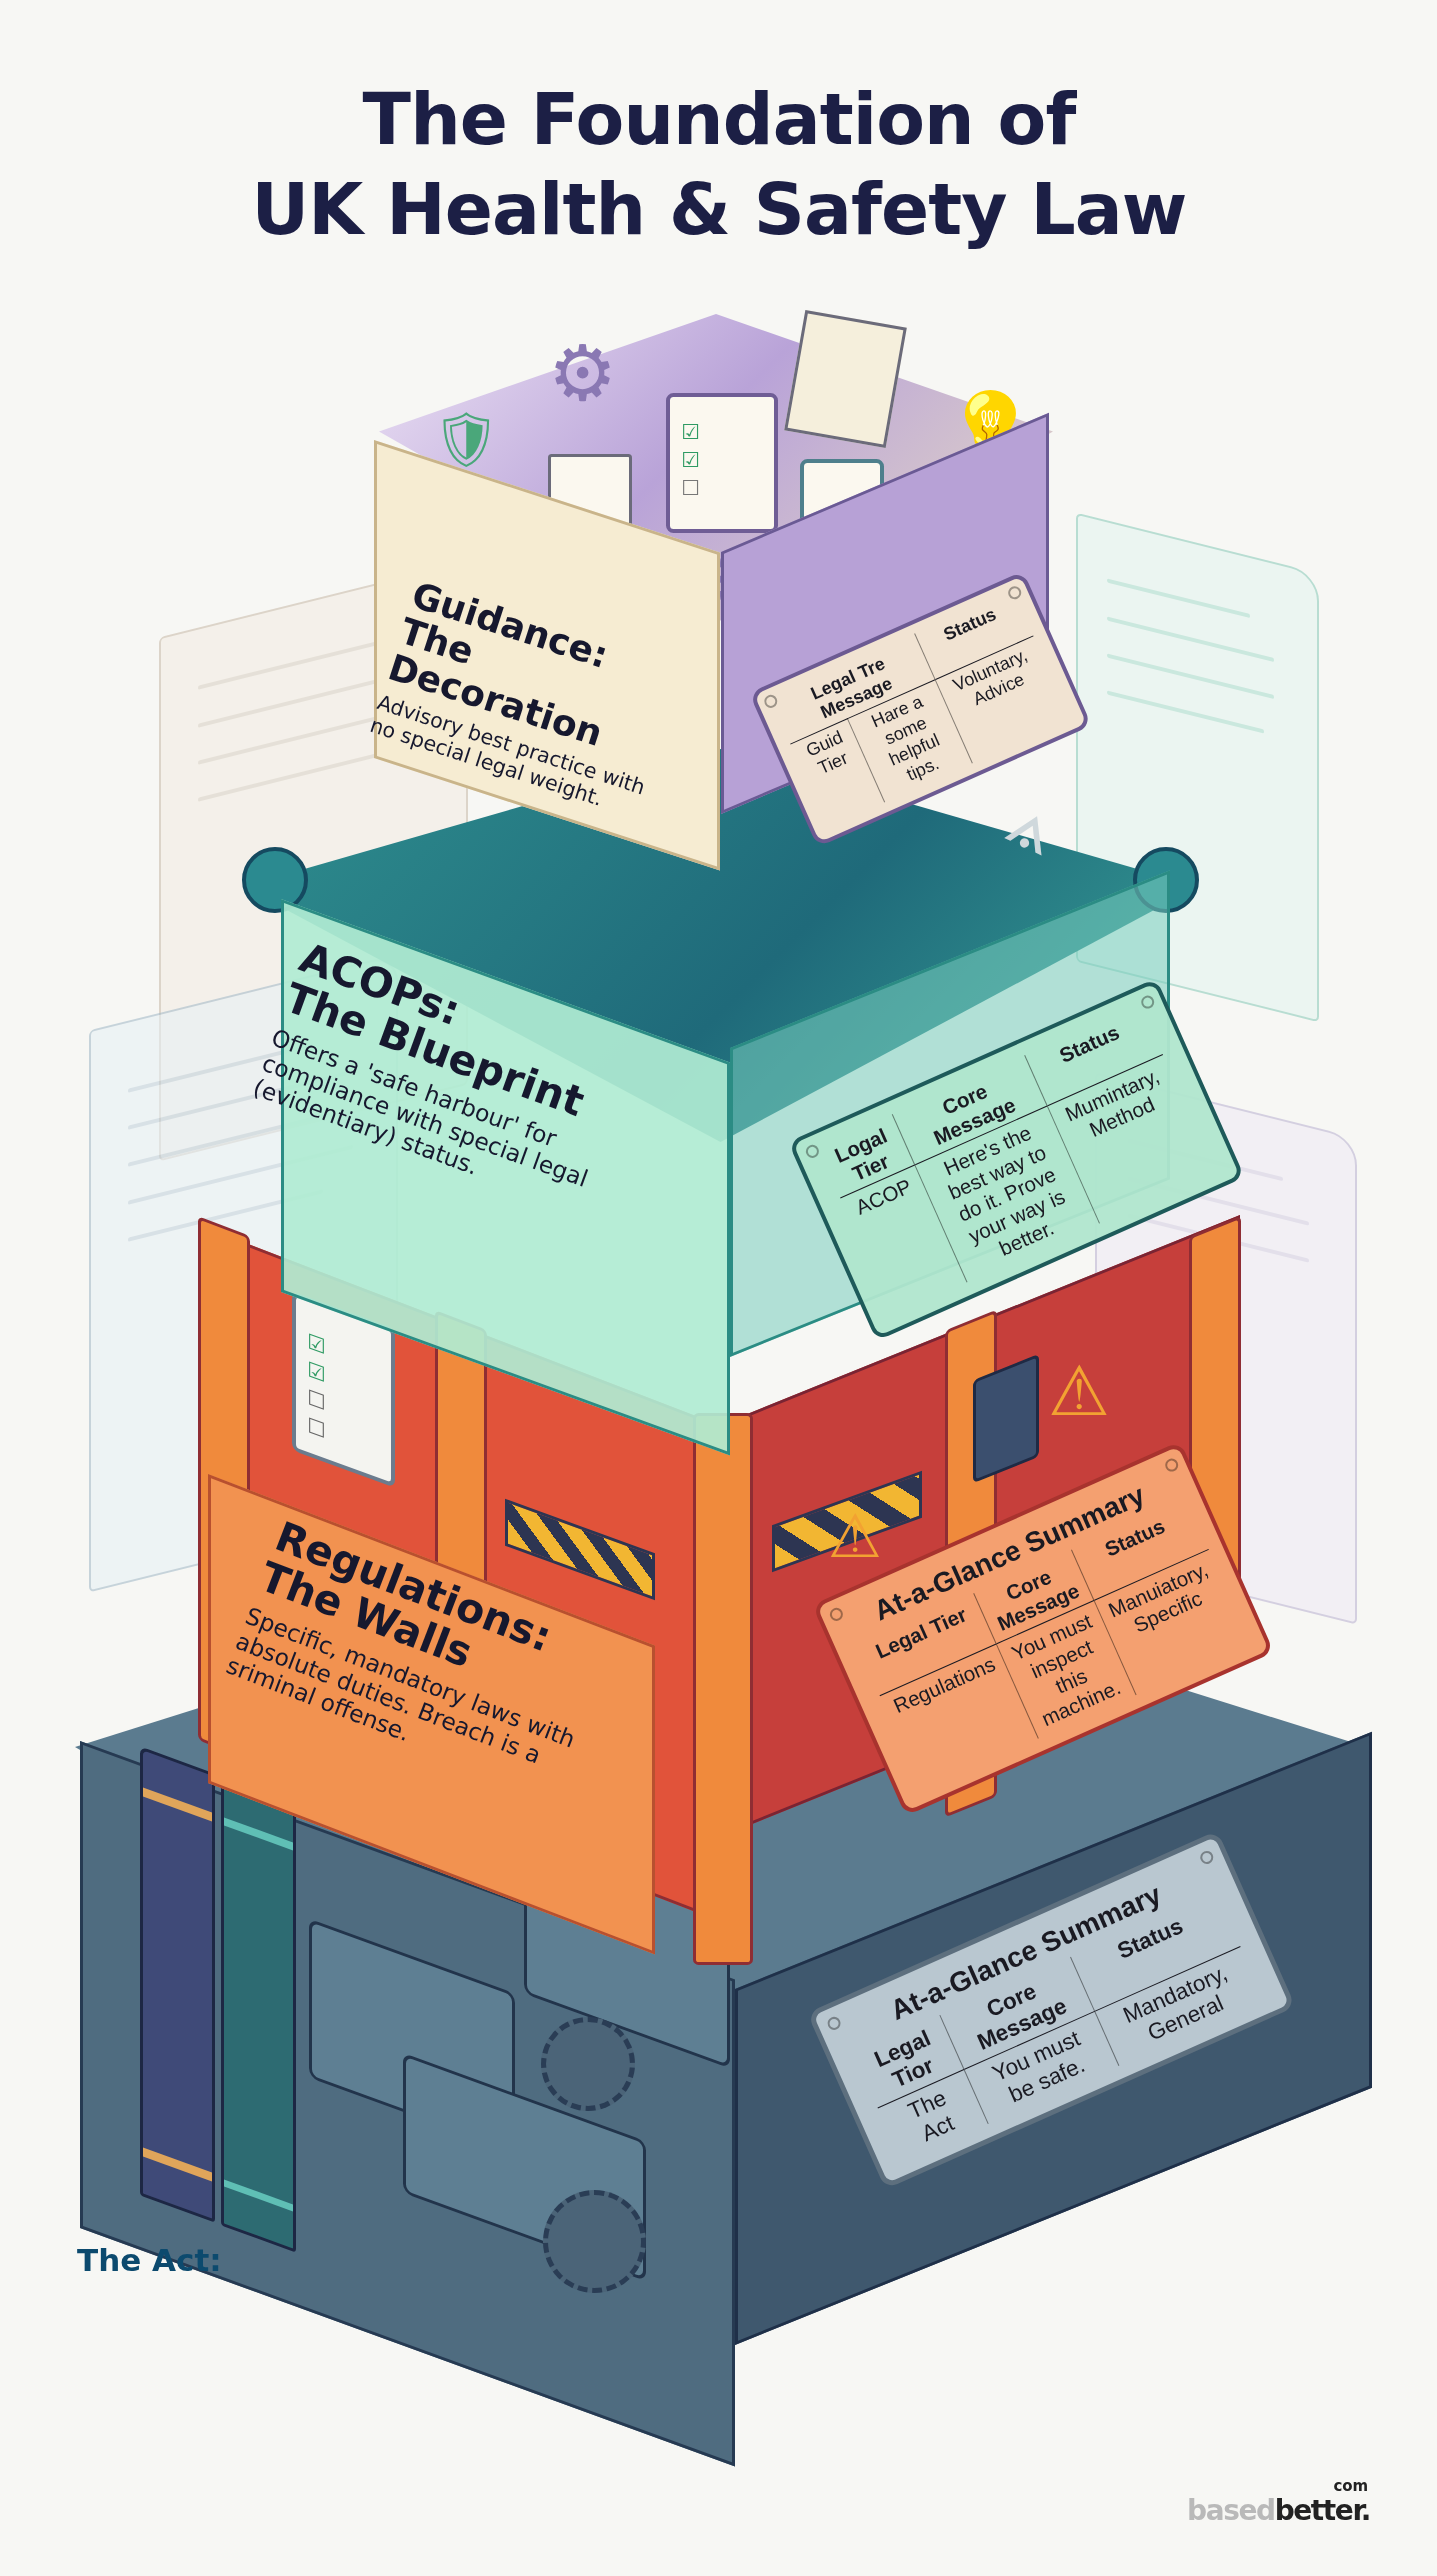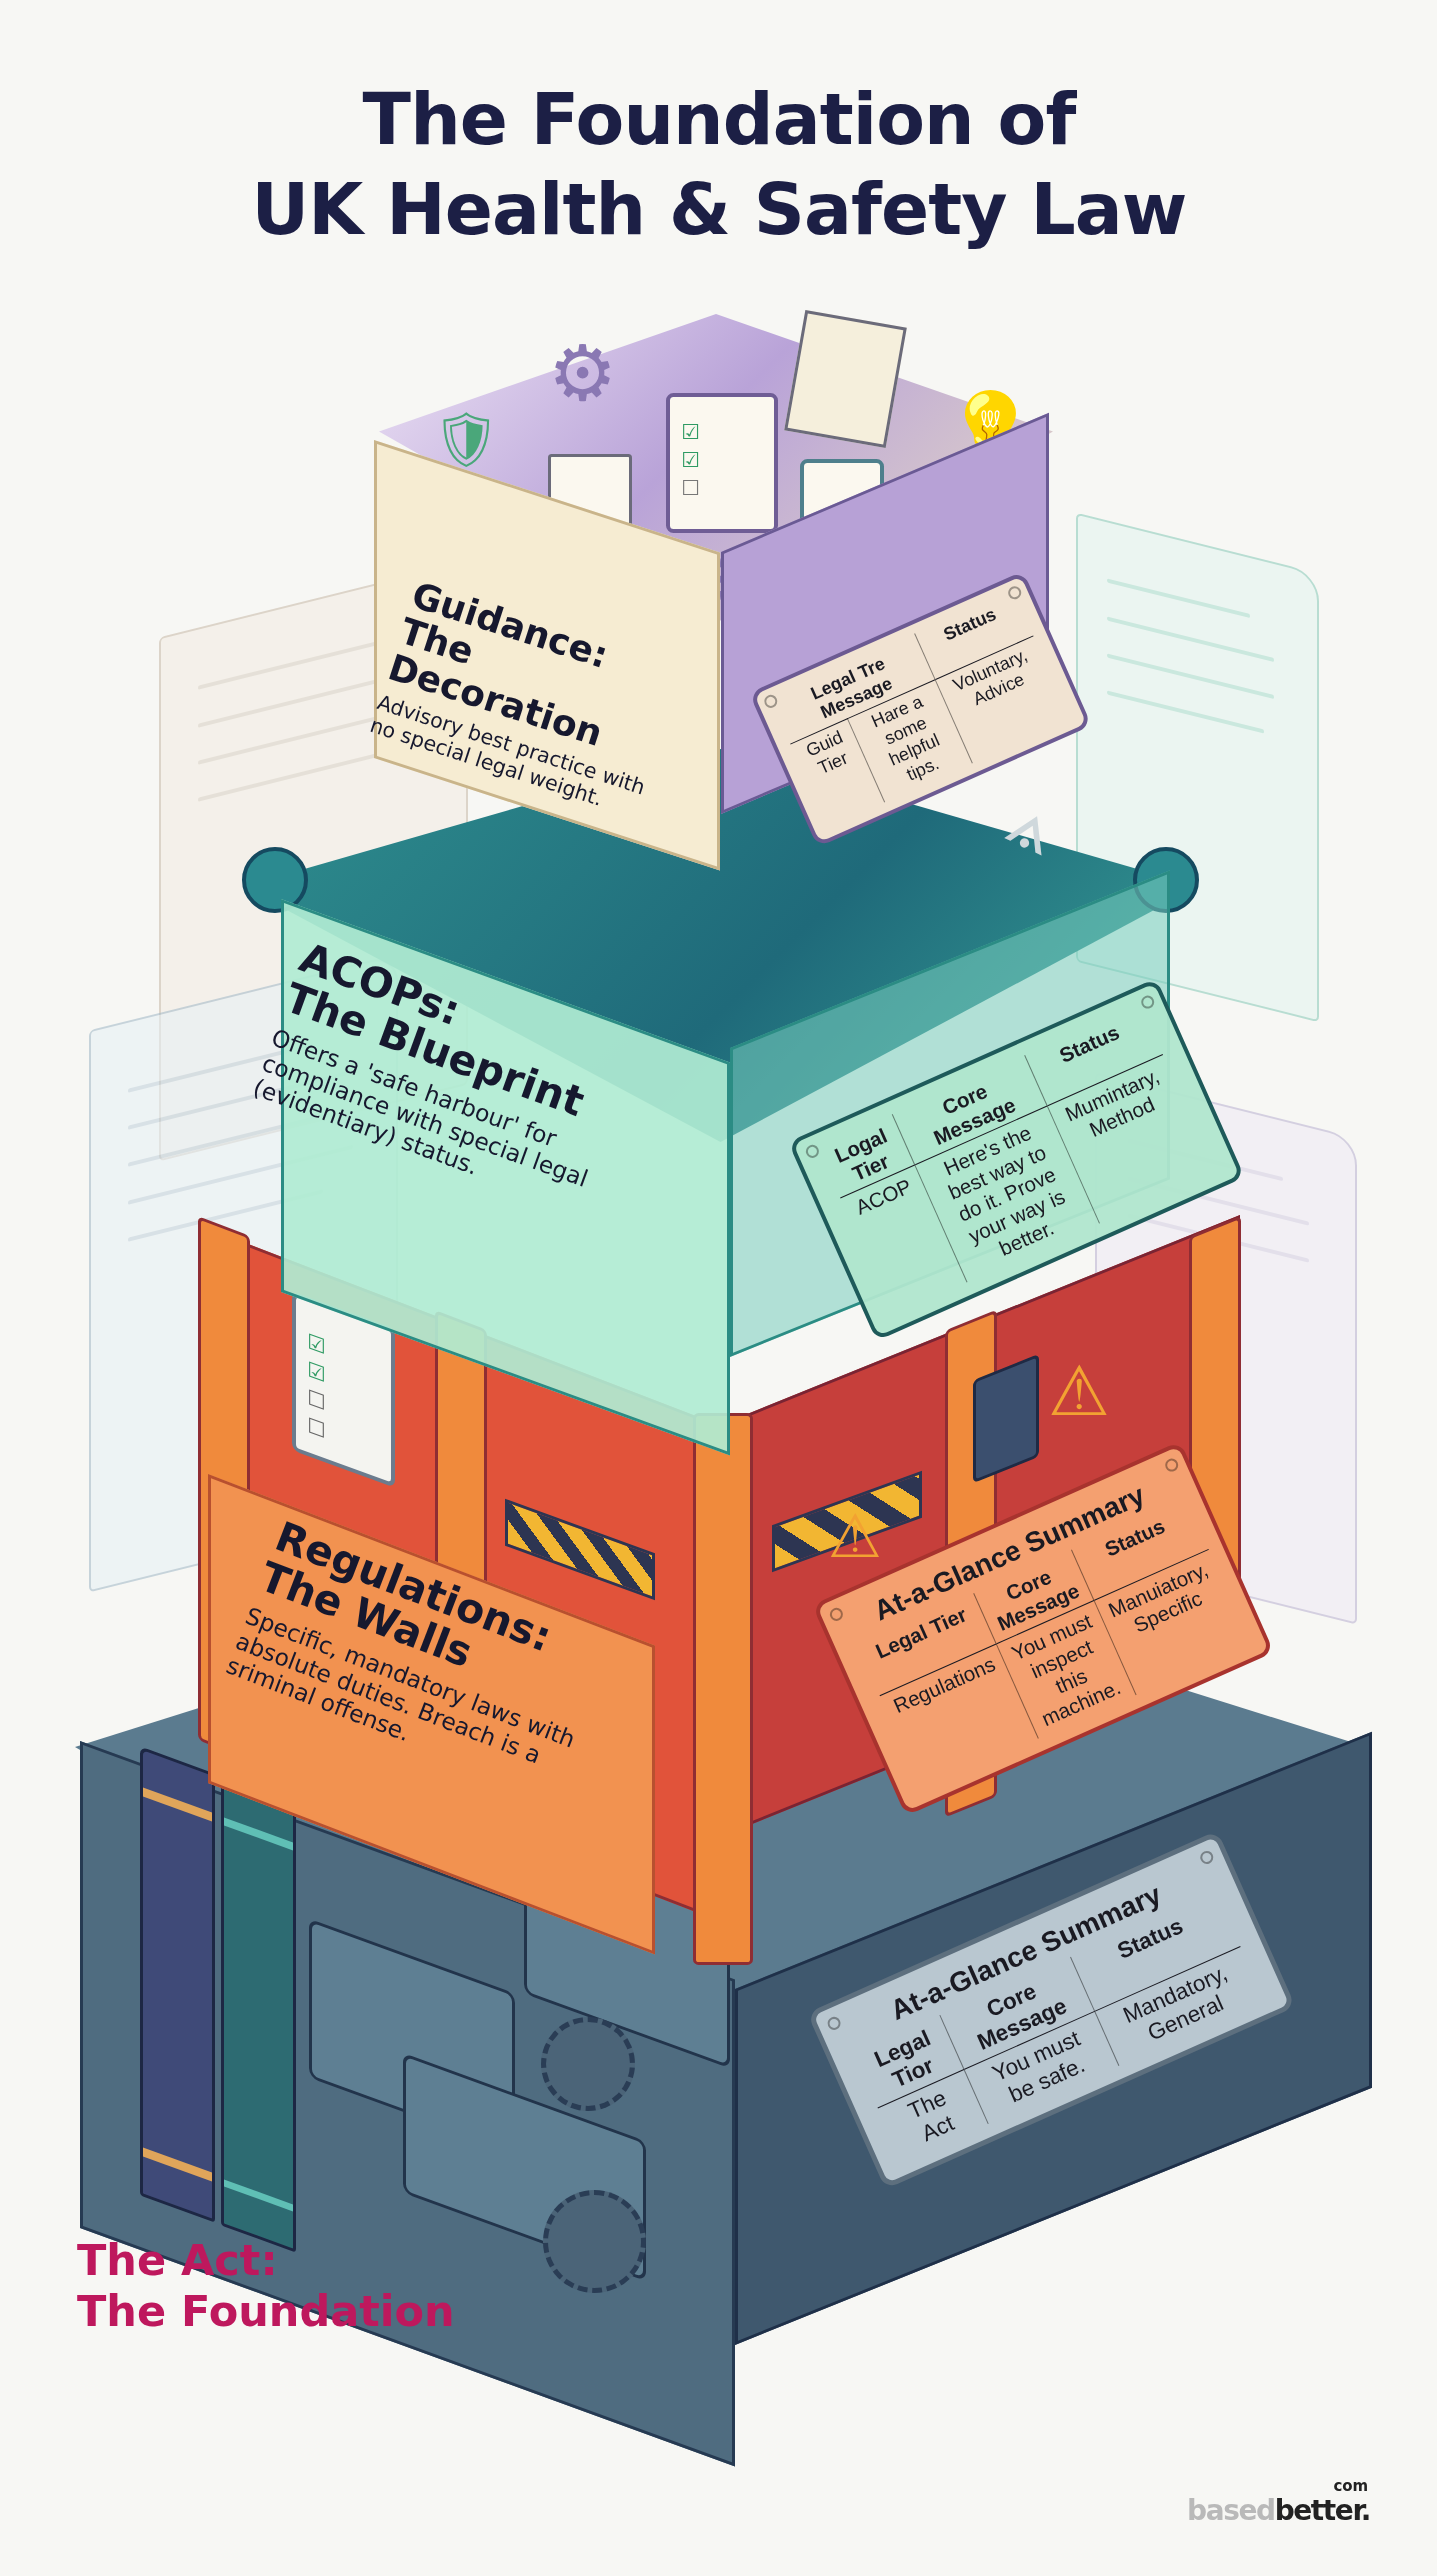--- a/index.html
+++ b/index.html
@@ -86,21 +86,21 @@
   }
   .plaque .ptitle { font-weight: bold; text-align: center; font-size: 28px; margin-bottom: 5.6px; }
   .plaque table { border-collapse: collapse; width: 100%; }
   .plaque th, .plaque td { padding: 3.7px 9.4px; text-align: center; vertical-align: top; }
   .plaque th { font-weight: bold; border-bottom: 1.9px solid currentColor; }
   .plaque td + td, .plaque th + th { border-left: 1.9px solid rgba(0,0,0,.45); }
   .rivet { position: absolute; width: 13px; height: 13px; border-radius: 50%; border: 2.8px solid rgba(0,0,0,.35); }
 
   
   .act-text { position: absolute; left: 77px; top: 2235px; width: 412px; }
-  .act-text .h { font-family: "DejaVu Sans", sans-serif; font-weight: bold; font-size: 43px; line-height: 51px; color: #be185d; }
+  .act-text .h { font-family: "DejaVu Sans", sans-serif; font-weight: bold; font-size: 31px; line-height: 51px; color: #0c4a6e; }
   .act-text .p { font-family: "DejaVu Sans", sans-serif; font-size: 23.4px; line-height: 36px; margin-top: 20.6px; color: #1a1a1a; }
 
   
   .logo { position: absolute; left: 1187px; top: 2494px; font-family: "DejaVu Sans", sans-serif; font-weight: bold; font-size: 28px; letter-spacing: -1.4px; }
   .logo .a { color: #b9b9b9; }
   .logo .b { color: #222; }
   .logo .c { position: absolute; right: 1.9px; top: -17px; font-size: 15px; color: #222; letter-spacing: 0; }
 
   
   .icon { position: absolute; }
@@ -313,21 +313,20 @@
         <td>Voluntary, Advice</td>
       </tr>
     </tbody>
       </table>
   </div>
 </div>
 
 <div class="act-text">
   <div class="h">
     <div>The Act:</div>
-    <div>The Foundation</div>
   </div>
 </div>
 
 <div class="logo">
   <span class="a">based</span><span class="b">better.</span>
   <span class="c">com</span>
 </div>
 
 
 </body></html>

